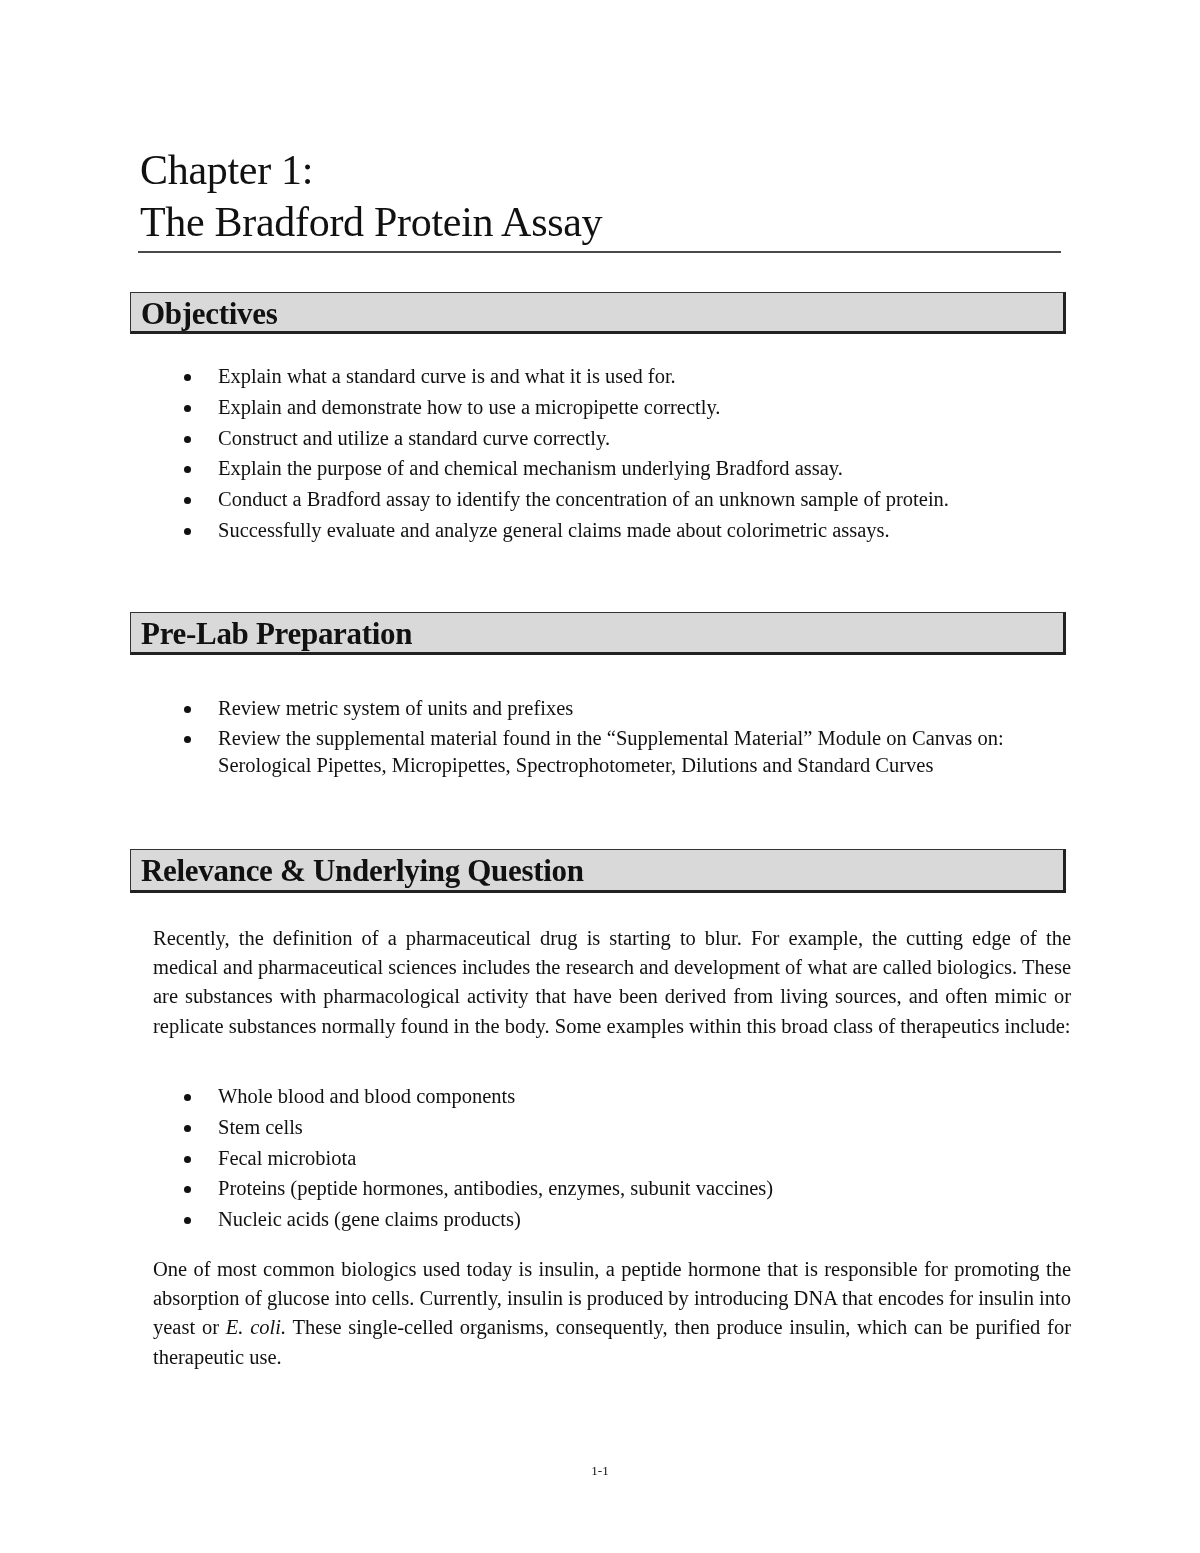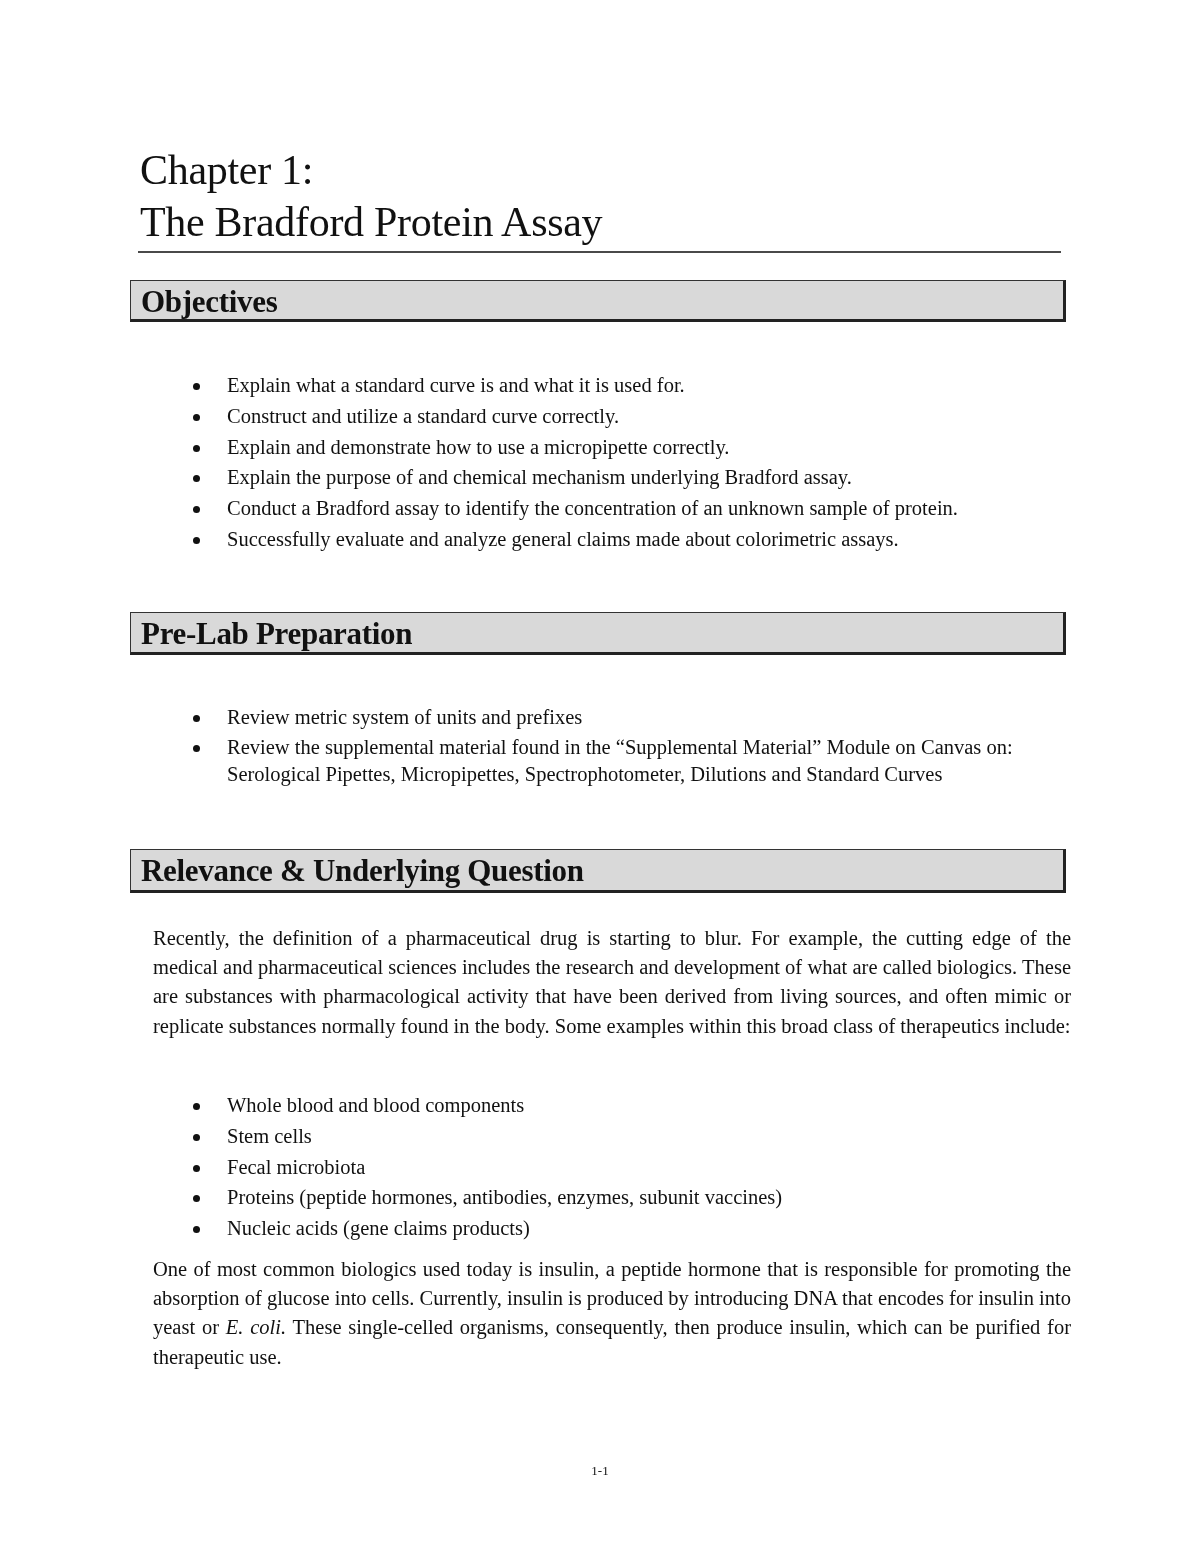--- a/index.html
+++ b/index.html
@@ -57,21 +57,21 @@
       top: 3px;
       font-weight: bold;
       font-size: 31px;
       line-height: 36px;
       letter-spacing: -0.3px;
       white-space: nowrap;
     }
     .bullets {
       position: absolute;
       left: 172px;
-      margin: 16px;
+      margin: 7px;
       padding: 0;
       list-style: none;
       font-size: 20.5px;
       width: 880px;
     }
     .bullets li {
       position: relative;
       padding-left: 39px;
       line-height: 27px;
     }
@@ -112,27 +112,27 @@
 <body>
 
 <div class="page">
 
   <div class="chapter-title">
     <div>Chapter 1:</div>
     <div>The Bradford Protein Assay</div>
   </div>
   <div class="title-rule"></div>
 
-  <div class="section-box" style="top:280px;">
+  <div class="section-box" style="top:292px;">
     <span class="label">Objectives</span>
   </div>
   <ul class="bullets obj-list" style="top:356px;">
     <li><span class="dot"></span><span>Explain what a standard curve is and what it is used for.</span></li>
+    <li><span class="dot"></span><span>Explain and demonstrate how to use a micropipette correctly.</span></li>
     <li><span class="dot"></span><span>Construct and utilize a standard curve correctly.</span></li>
-    <li><span class="dot"></span><span>Explain and demonstrate how to use a micropipette correctly.</span></li>
     <li><span class="dot"></span><span>Explain the purpose of and chemical mechanism underlying Bradford assay.</span></li>
     <li><span class="dot"></span><span>Conduct a Bradford assay to identify the concentration of an unknown sample of protein.</span></li>
     <li><span class="dot"></span><span>Successfully evaluate and analyze general claims made about colorimetric assays.</span></li>
   </ul>
 
   <div class="section-box" style="top:612px; height:43px;">
     <span class="label">Pre-Lab Preparation</span>
   </div>
   <ul class="bullets prelab-list" style="top:688px;">
     <li><span class="dot"></span><span>Review metric system of units and prefixes</span></li>

